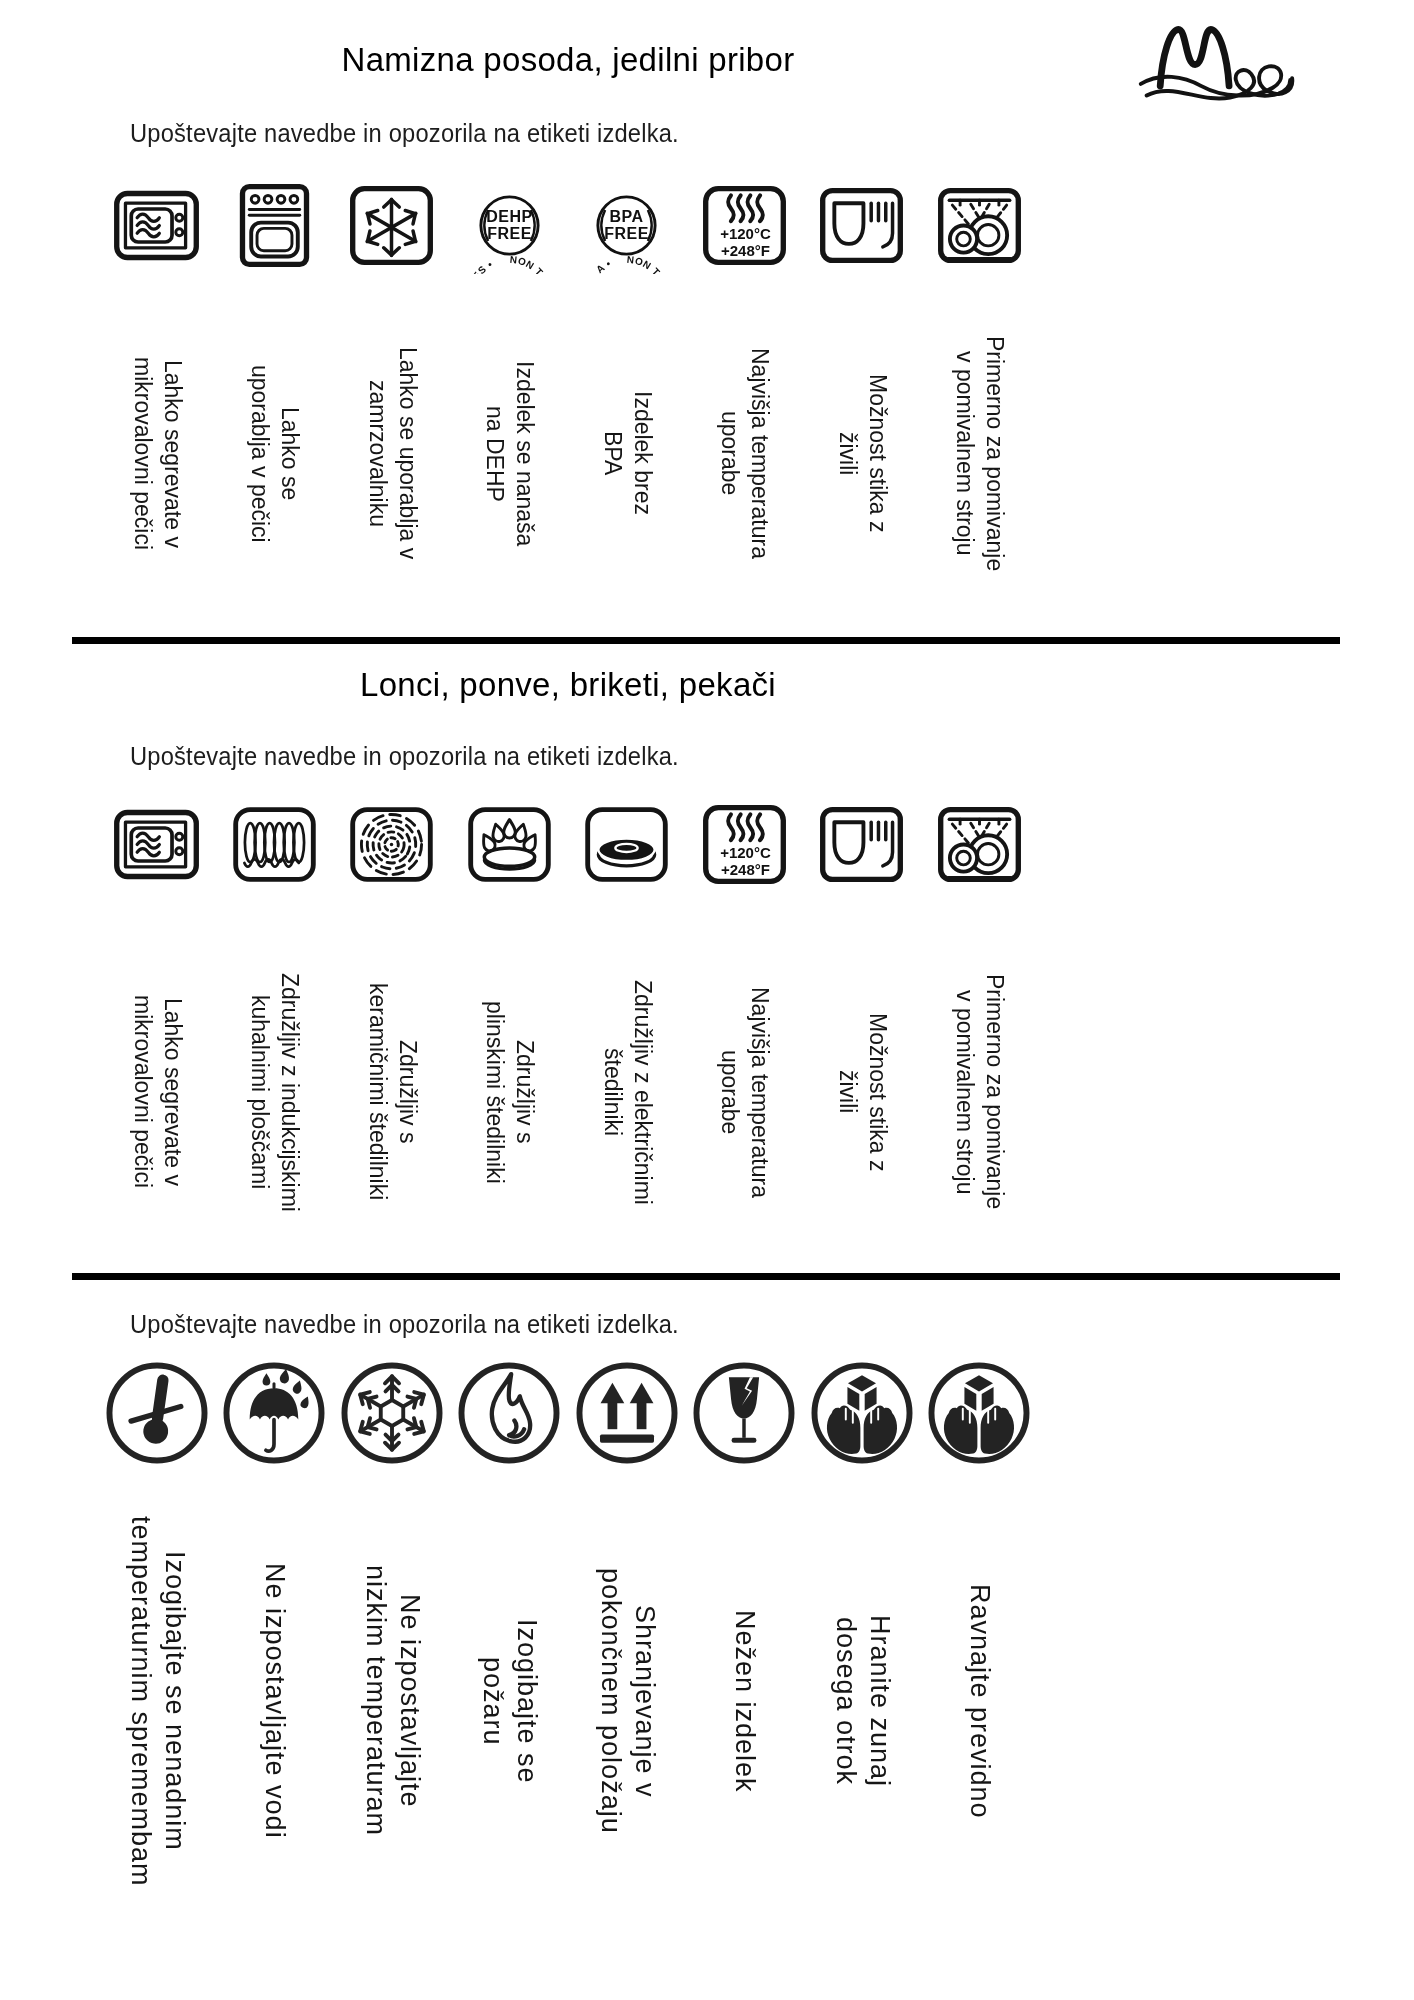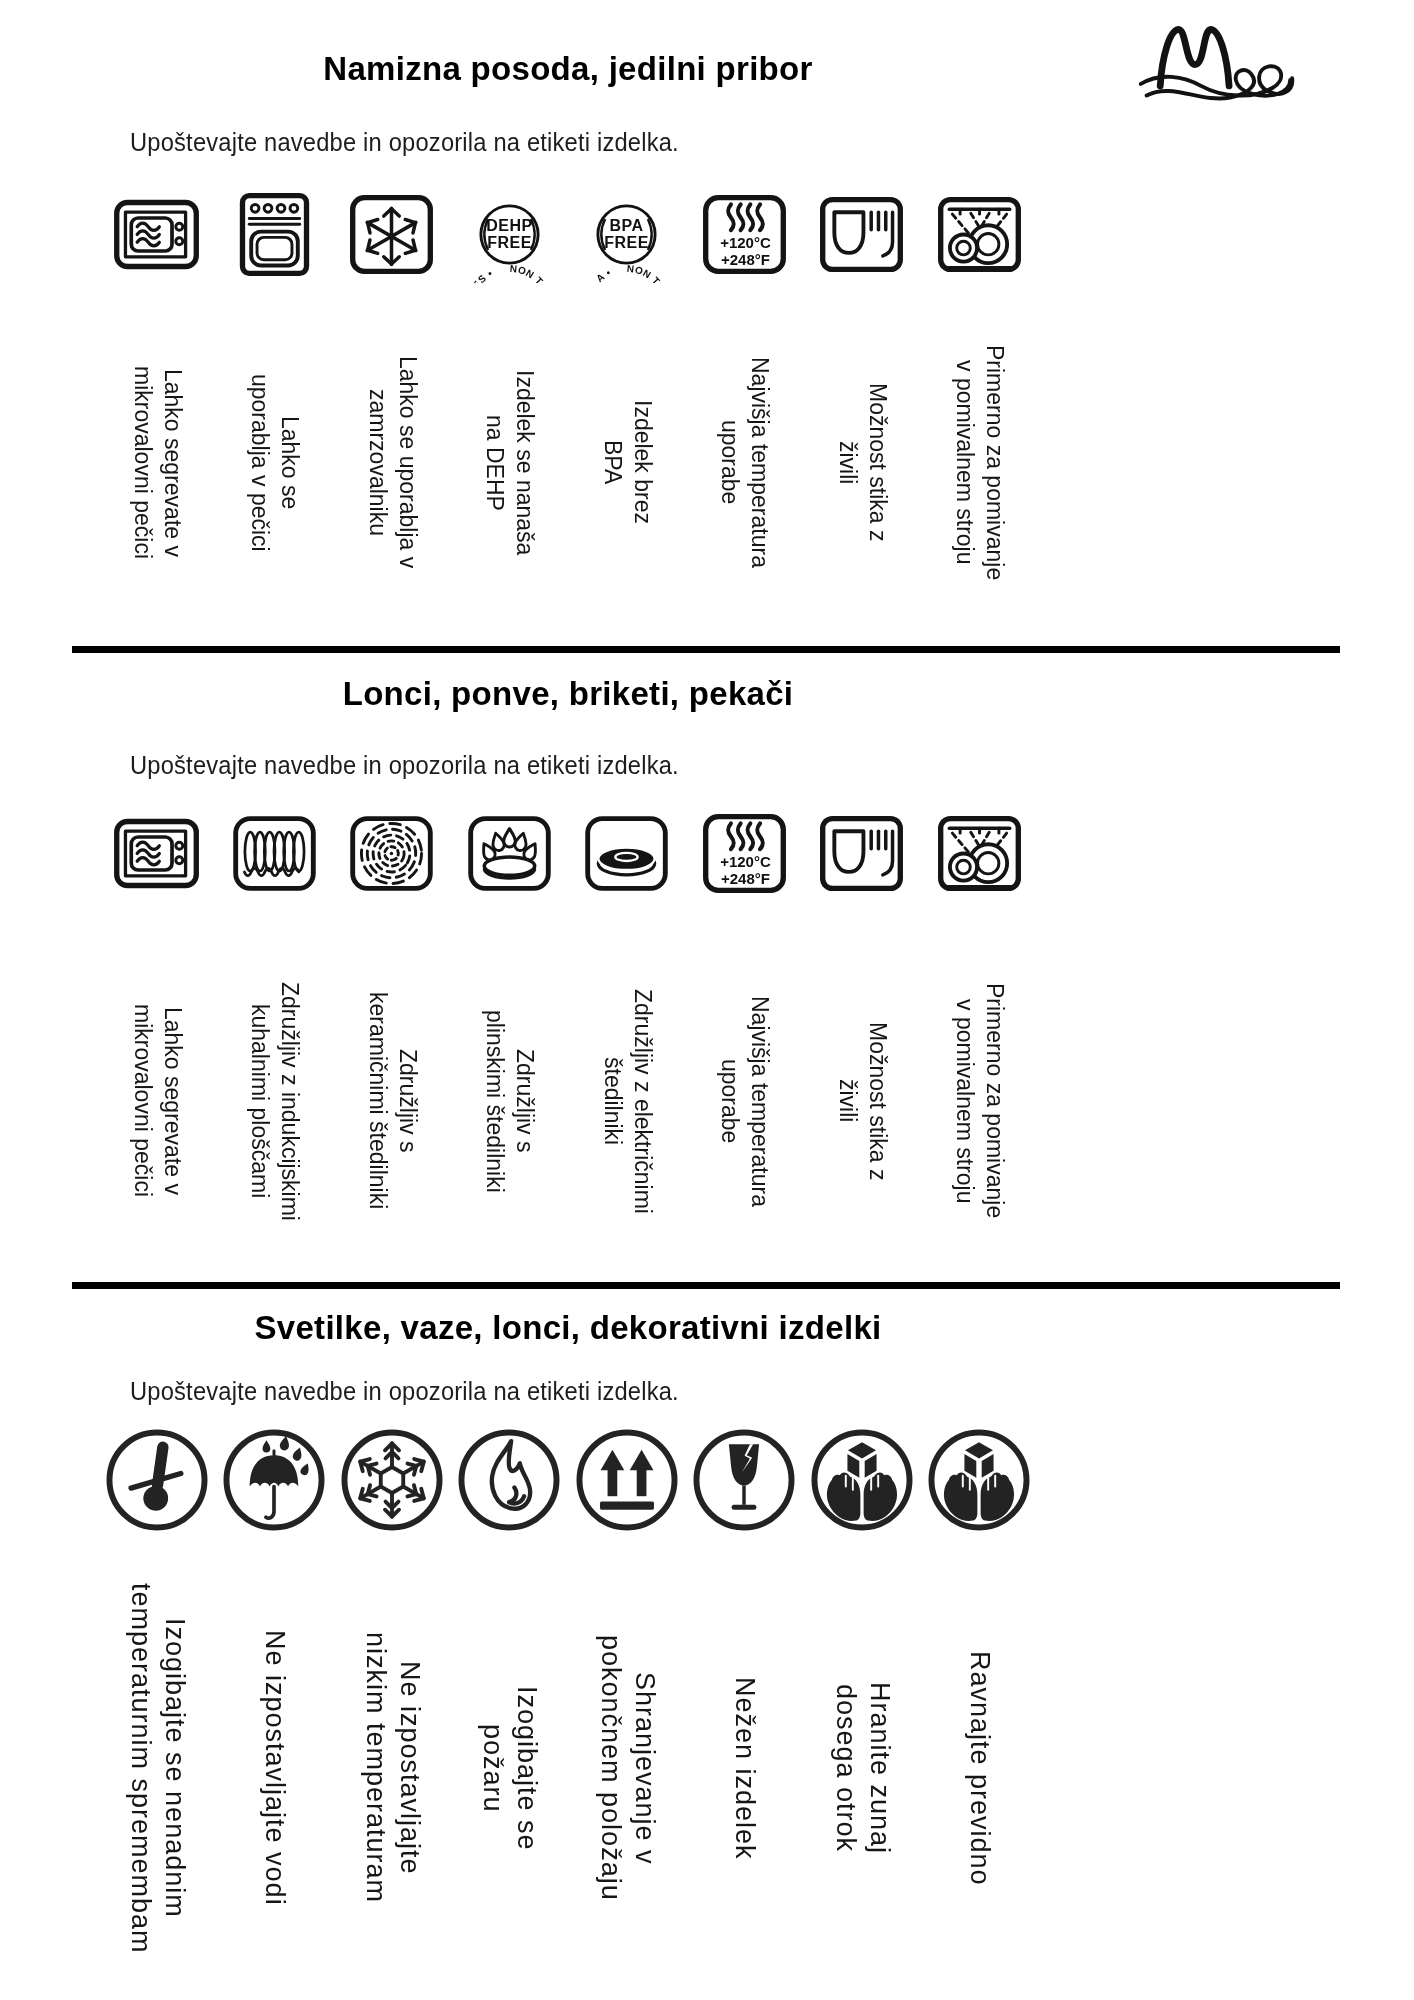--- a/index.html
+++ b/index.html
@@ -8,22 +8,22 @@
     box-sizing:border-box;
     padding:38px 0 0 98px;
     background:#ffffff;
     font-family:"Liberation Sans",sans-serif;
     color:#111;
     position:relative;
     overflow:hidden;
   }
   .content{width:940px;}
   .title{
-    font-size:33px;font-weight:bold;letter-spacing:.3px;
-    text-align:center;margin:12px;color:#000;
+    font-size:33px;font-weight:normal;letter-spacing:.3px;
+    text-align:center;margin:3px;color:#000;
     font-family:"Liberation Sans",sans-serif;
   }
   .t2{margin-top:22px;}
   .t3{margin-top:20px;}
   .note{margin:16px;padding-left:16px;}
   .n1{margin-top:40px;}
   .n2{margin-top:38px;}
   .n3{margin-top:30px;}
   .note span{
     display:inline-block;font-size:25.5px;font-weight:300;color:#1d1d1d;
@@ -480,21 +480,20 @@
         <div class="vlabel">Primerno za pomivanje
 v pomivalnem stroju</div>
       </div>
 
     </div>
   </section>
 
   <div class="divider d2"></div>
 
   <section class="sec sec3">
-    <h1 class="title t3">Svetilke, vaze, lonci, dekorativni izdelki</h1>
     <p class="note n3"><span>Upoštevajte navedbe in opozorila na etiketi izdelka.</span></p>
     <div class="grid g3">
 
       <div class="item">
         <div class="iconbox">
             <svg viewBox="0 0 100 100">
               <use href="#sym-thermo"></use>
             </svg>
           </div>
         <div class="vlabel">Izogibajte se nenadnim

